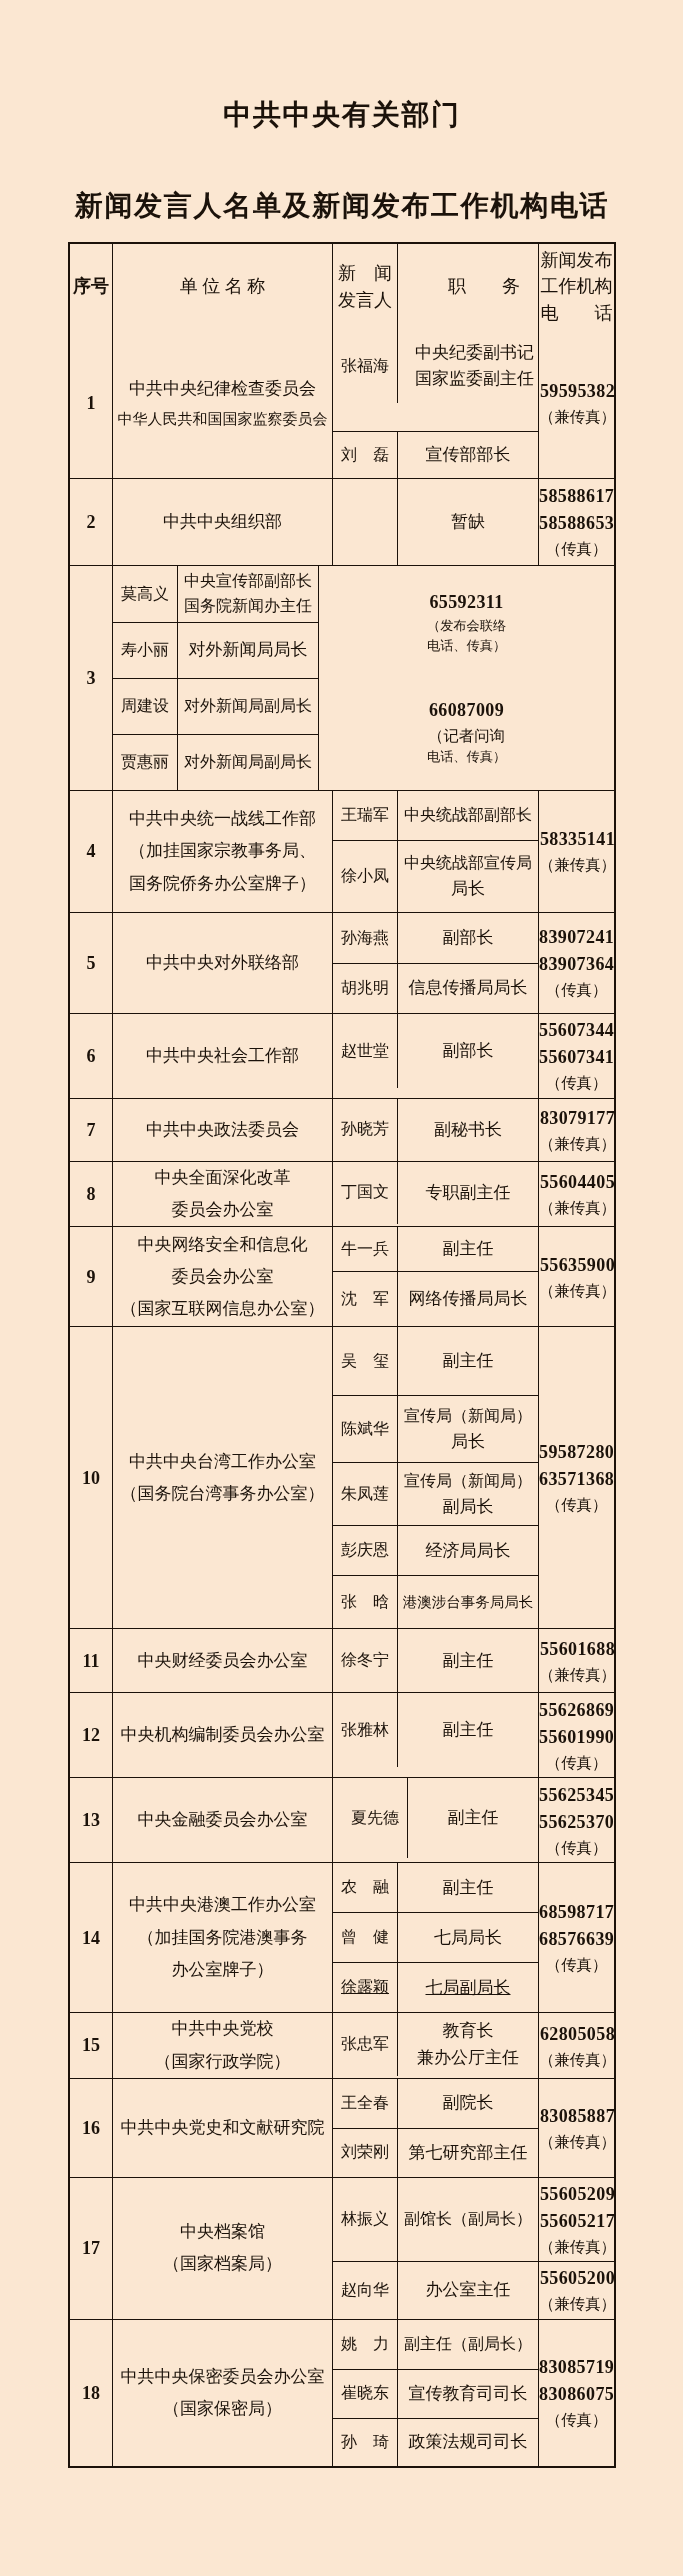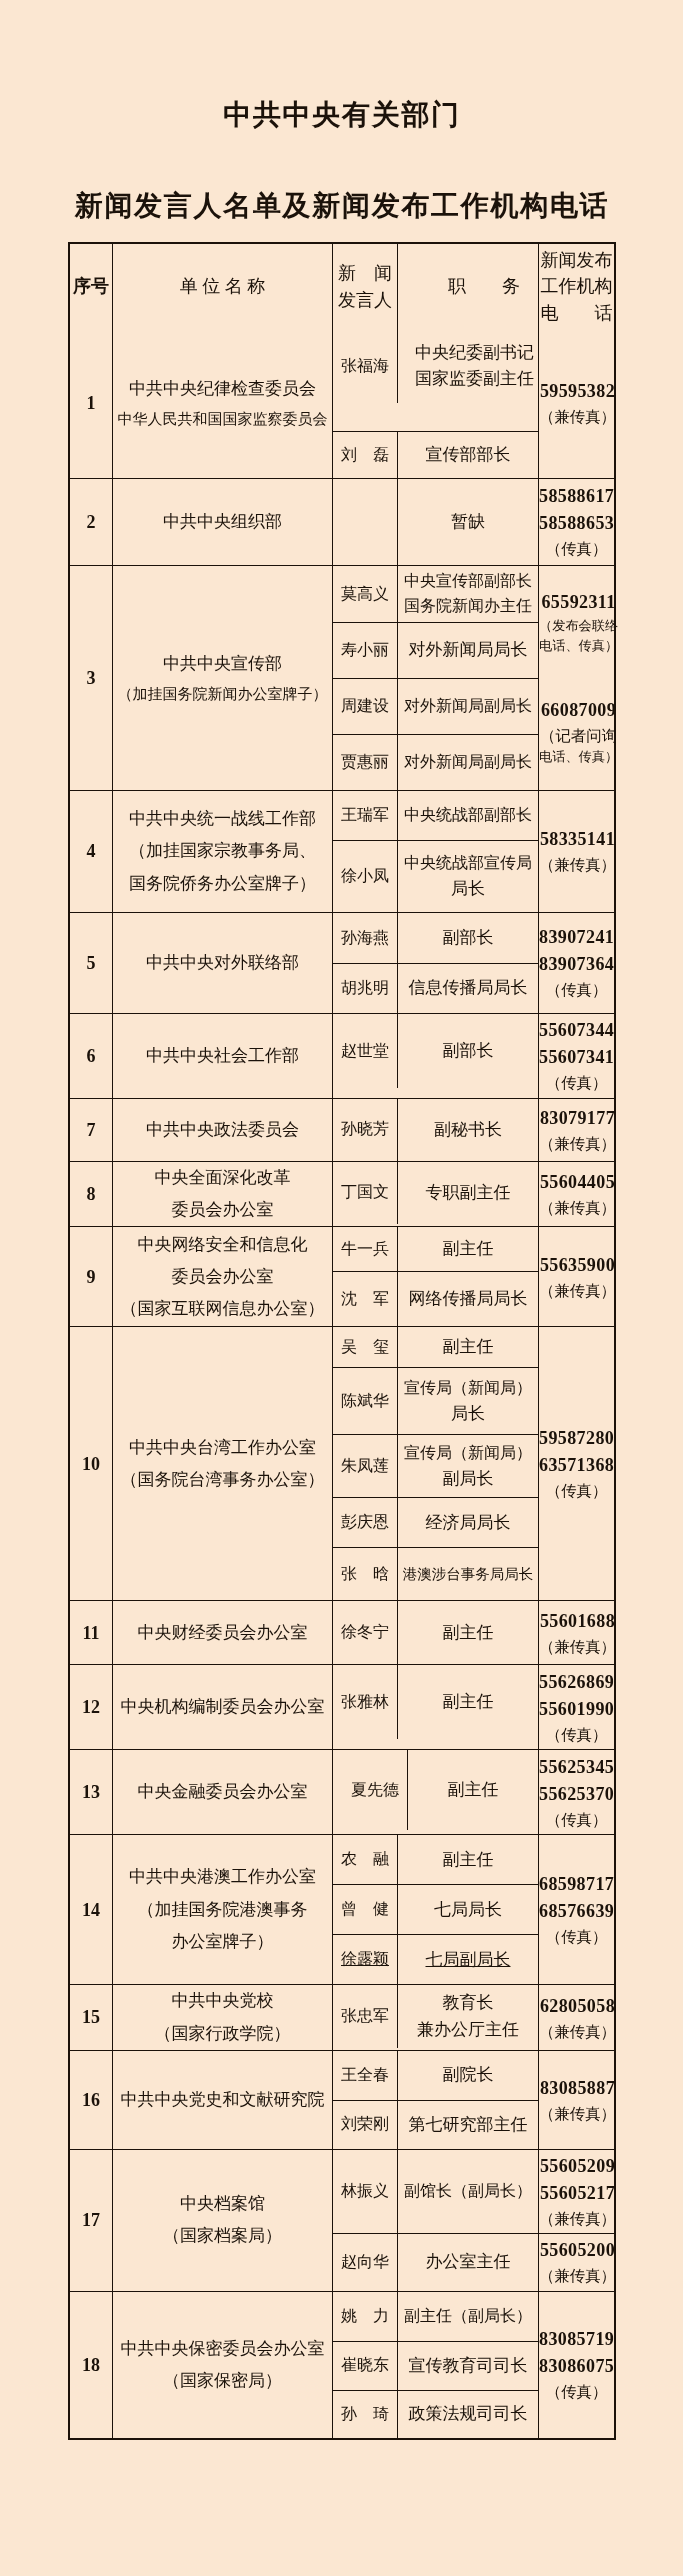--- a/index.html
+++ b/index.html
@@ -137,24 +137,20 @@
           <div class="c-phone">
             <div class="ph-block">
               <div class="num">58588617</div>
               <div class="num">58588653</div>
               <div class="note">（传真）</div>
             </div>
           </div>
         </div>
       </div><div class="t-row">
         <div class="cell c-no">3</div>
-        <div class="cell c-unit">
-          <div class="u-line">中共中央宣传部</div>
-          <div class="u-line u-xs">（加挂国务院新闻办公室牌子）</div>
-        </div>
         <div class="right">
           <div class="mid">
             <div class="band" style="height: 56px;">
               <div class="p-name">莫高义</div>
               <div class="p-title">
                 <div class="t-line t-s">中央宣传部副部长</div>
                 <div class="t-line t-s">国务院新闻办主任</div>
               </div>
             </div>
             <div class="band" style="height: 56px;">
@@ -342,21 +338,21 @@
           </div>
         </div>
       </div><div class="t-row">
         <div class="cell c-no">10</div>
         <div class="cell c-unit">
           <div class="u-line">中共中央台湾工作办公室</div>
           <div class="u-line">（国务院台湾事务办公室）</div>
         </div>
         <div class="right">
           <div class="mid">
-            <div class="band" style="height: 40px;">
+            <div class="band" style="height: 68px;">
               <div class="p-name">吴　玺</div>
               <div class="p-title">
                 <div class="t-line">副主任</div>
               </div>
             </div>
             <div class="band" style="height: 67px;">
               <div class="p-name">陈斌华</div>
               <div class="p-title">
                 <div class="t-line t-s">宣传局（新闻局）</div>
                 <div class="t-line">局长</div>

